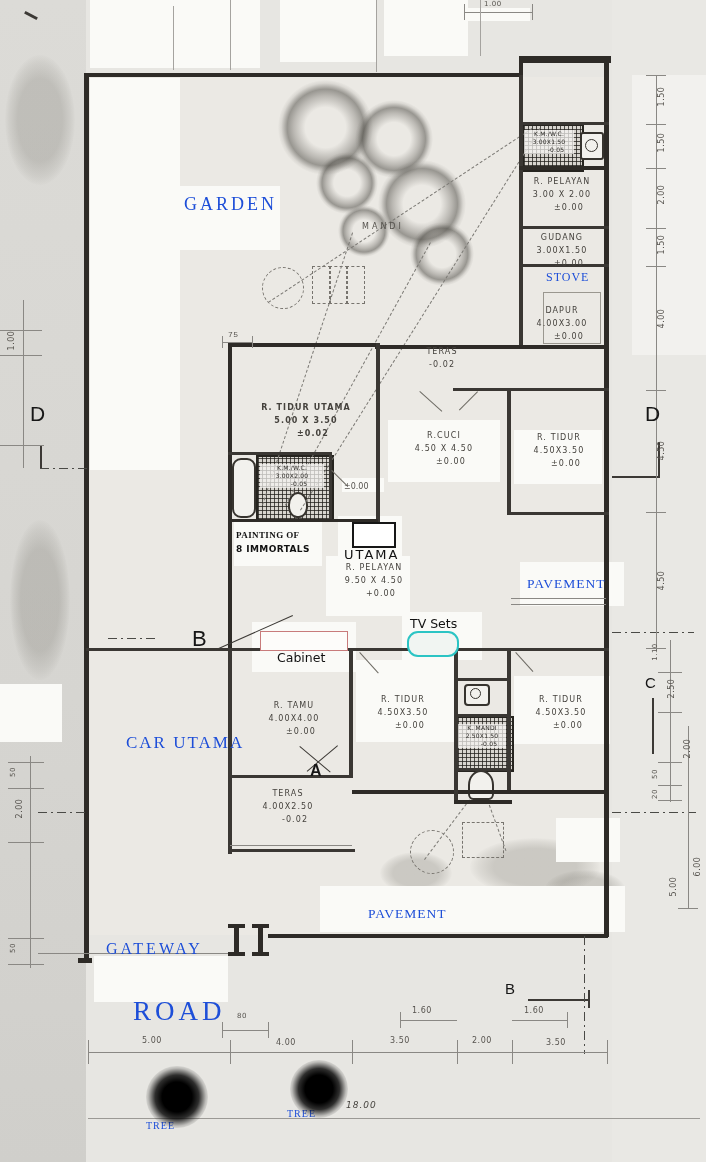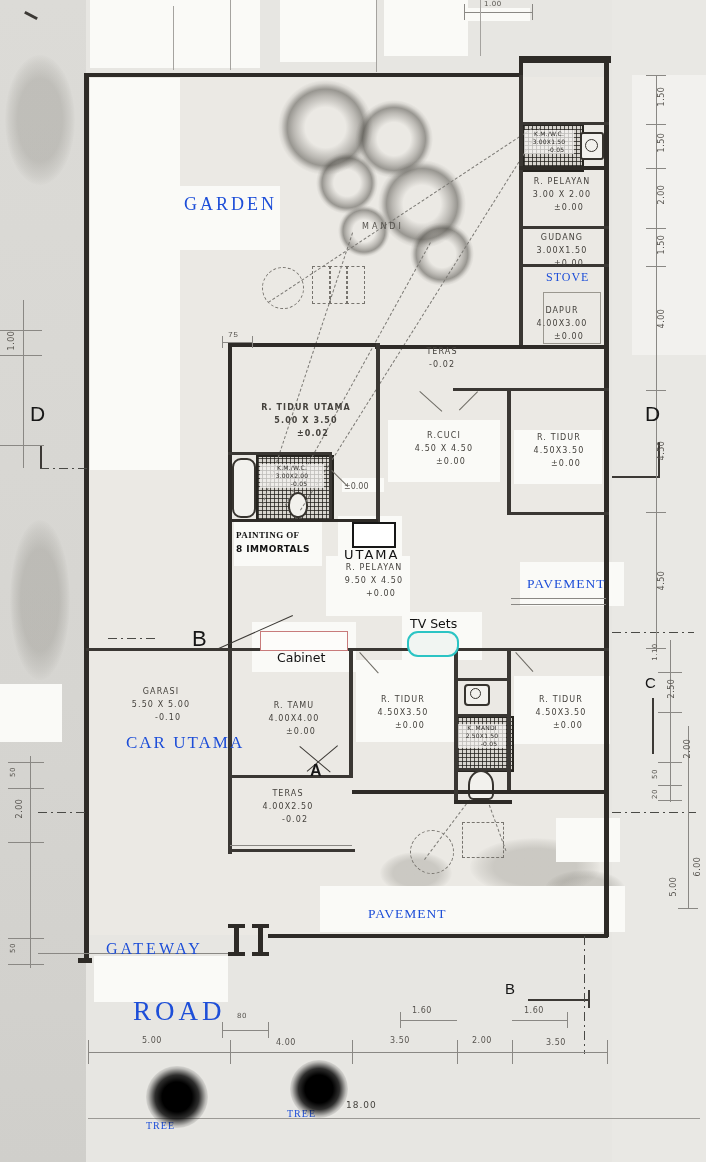--- a/index.html
+++ b/index.html
@@ -288,25 +288,20 @@
   <div class="rl" style="left:330px;top:562px;width:88px;">
     <span>R. PELAYAN</span>
     <span>9.50 X 4.50</span>
     <span class="lv">+0.00</span>
   </div>
   <div class="rl tiny" style="left:260px;top:464px;width:64px;">
     <span>K.M./W.C.</span>
     <span>3.00X2.00</span>
     <span class="lv">-0.05</span>
   </div>
-  <div class="rl" style="left:118px;top:686px;width:86px;">
-    <span>GARASI</span>
-    <span>5.50 X 5.00</span>
-    <span class="lv">-0.10</span>
-  </div>
   <div class="rl" style="left:248px;top:700px;width:92px;">
     <span>R. TAMU</span>
     <span>4.00X4.00</span>
     <span class="lv">±0.00</span>
   </div>
   <div class="rl" style="left:362px;top:694px;width:82px;">
     <span>R. TIDUR</span>
     <span>4.50X3.50</span>
     <span class="lv">±0.00</span>
   </div>
@@ -337,21 +332,21 @@
   </div>
   <div class="sans" style="left:410px;top:616px;font-size:12.5px;">TV Sets</div>
   <div class="sans" style="left:277px;top:650px;font-size:12.5px;">Cabinet</div>
   <div class="ser" style="left:126px;top:733px;font-size:17px;letter-spacing:2px;">CAR UTAMA</div>
   <div class="ser" style="left:527px;top:576px;font-size:13.5px;letter-spacing:1px;">PAVEMENT</div>
   <div class="ser" style="left:368px;top:906px;font-size:13.5px;letter-spacing:1px;">PAVEMENT</div>
   <div class="ser" style="left:106px;top:940px;font-size:16px;letter-spacing:3px;">GATEWAY</div>
   <div class="ser" style="left:133px;top:996px;font-size:27px;letter-spacing:4px;">ROAD</div>
   <div class="ser" style="left:146px;top:1120px;font-size:10px;letter-spacing:1px;">TREE</div>
   <div class="ser" style="left:287px;top:1108px;font-size:10px;letter-spacing:1px;">TREE</div>
-  <div class="sans" style="left:346px;top:1100px;font-size:9px;color:#46433e;letter-spacing:1px;">18.00</div>
+  <div class="sans" style="left:346px;top:1100px;font-size:9px;color:#46433e;letter-spacing:1px;font-style:italic;">18.00</div>
 
   <div class="mk" style="left:310px;top:762px;font-size:16px;font-weight:bold;">A</div>
   <div class="mk" style="left:192px;top:626px;font-size:22px;">B</div>
   <div class="mk" style="left:505px;top:980px;font-size:15px;">B</div>
   <div class="mk" style="left:645px;top:674px;font-size:15px;">C</div>
   <div class="mk" style="left:30px;top:402px;font-size:21px;">D</div>
   <div class="mk" style="left:645px;top:402px;font-size:21px;">D</div>
 
   <div class="dim vdim" style="left:652px;top:92px;">1.50</div>
   <div class="dim vdim" style="left:652px;top:138px;">1.50</div>

